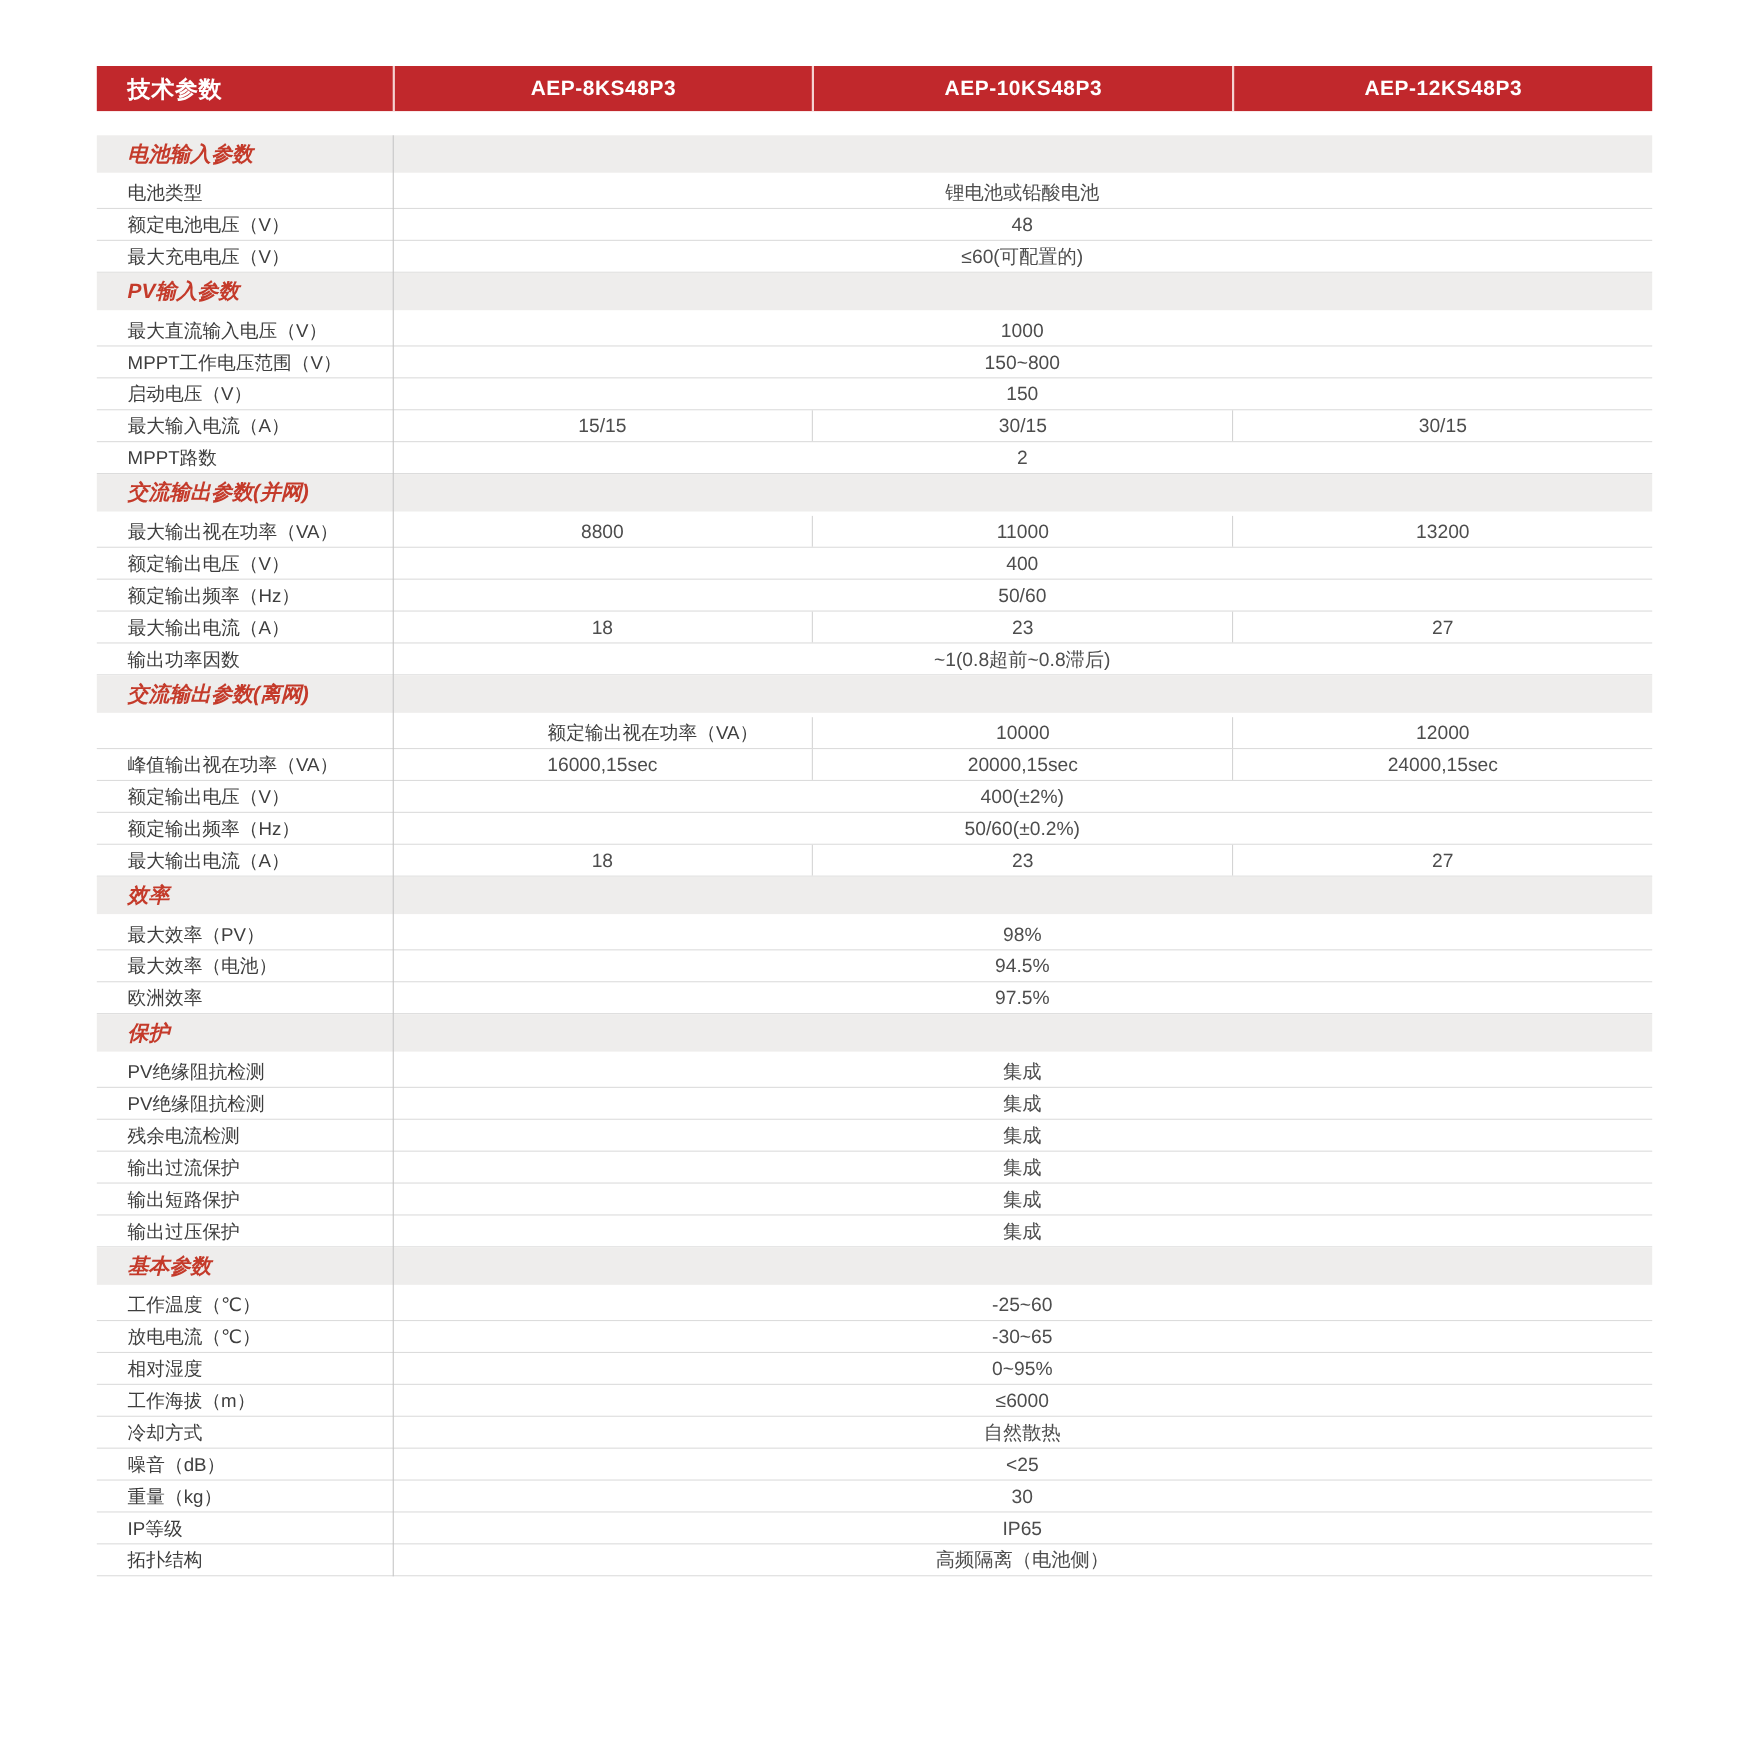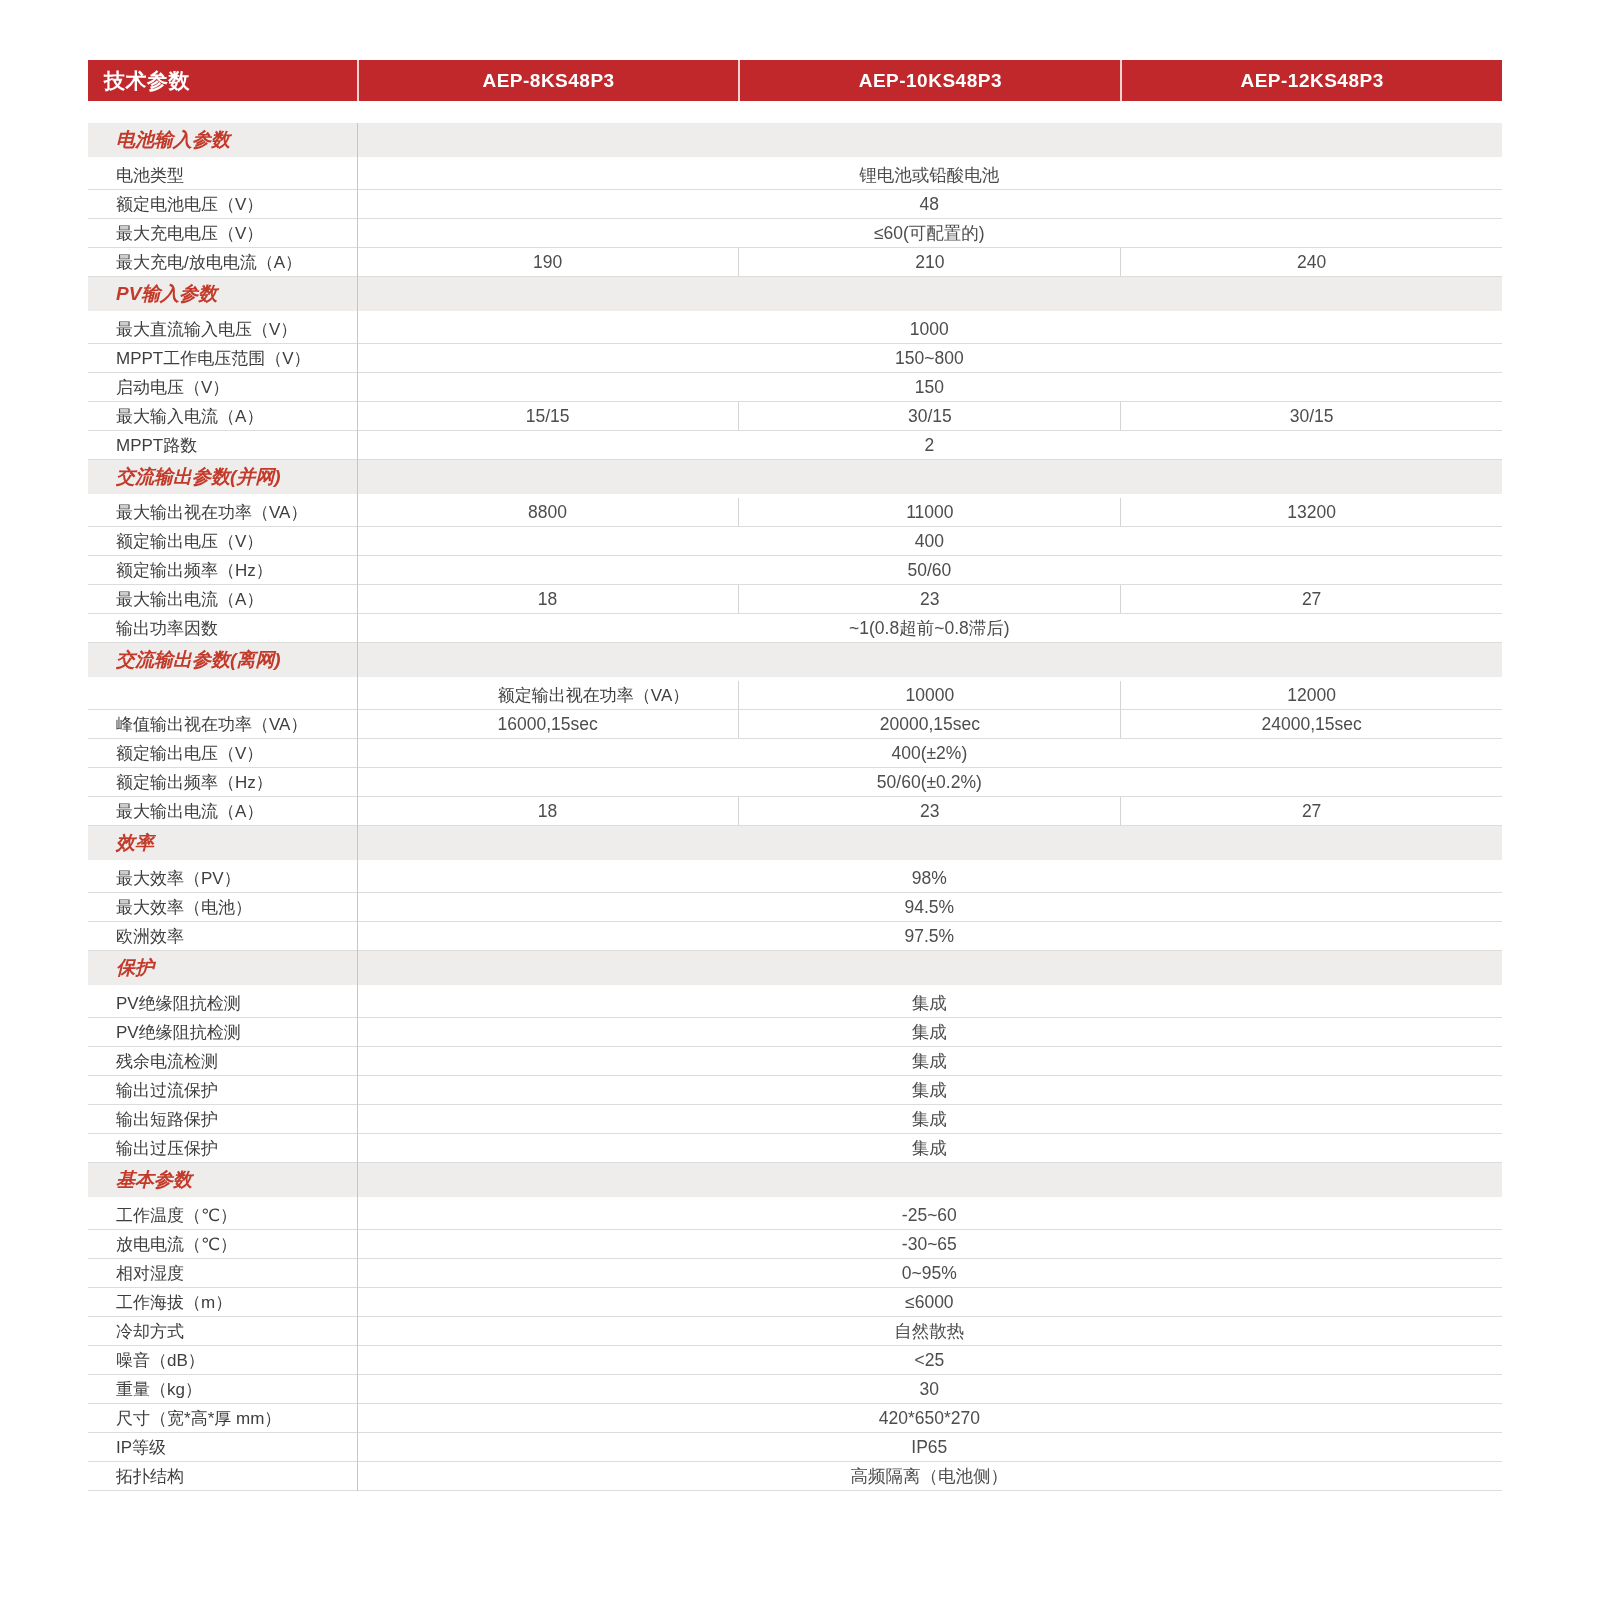--- a/index.html
+++ b/index.html
@@ -7,21 +7,21 @@
   body {
     width:1600px; height:1598px; position:relative;
     font-family:"Liberation Sans","DejaVu Sans",sans-serif;
   }
   .table-wrap { position:absolute; left:88px; top:60px; width:1414px; }
 
   
   .thead { display:flex; height:41px; background:var(--header-bg); align-items:stretch; }
   .th { color:var(--header-text); display:flex; align-items:center; justify-content:center;
         font-size:19px; letter-spacing:0.5px;font-weight:bold; }
-  .th-label { width:19%; justify-content:flex-start; padding-left:16px; font-weight:bold; font-size:21px; }
+  .th-label { width:19%; justify-content:flex-start; padding-left:28px; font-weight:bold; font-size:21px; }
   .th-model { width:27%; border-left:2px solid rgba(255,240,238,0.85); }
 
   .head-gap { height:22px; }
 
   
   .tbody { position:relative; }
   .v-divider { position:absolute; left:19%; top:0; bottom:0; width:1px; background:#c6c6c6; }
 
   .section-band { height:34px; margin-bottom:4px; background:var(--band-bg);
                   display:flex; align-items:center; padding-left:28px;font-style:italic; }
@@ -59,26 +59,20 @@
         <div class="cell cell-span">锂电池或铅酸电池</div>
       </div>
       <div class="row">
         <div class="row-label">额定电池电压（V）</div>
         <div class="cell cell-span">48</div>
       </div>
       <div class="row">
         <div class="row-label">最大充电电压（V）</div>
         <div class="cell cell-span">≤60(可配置的)</div>
       </div>
-      <div class="row">
-        <div class="row-label">最大充电/放电电流（A）</div>
-        <div class="cell cell-val">190</div>
-        <div class="cell cell-val sep">210</div>
-        <div class="cell cell-val sep">240</div>
-      </div>
       <div class="section-band">
         <div class="section-title">PV输入参数</div>
       </div>
       <div class="row">
         <div class="row-label">最大直流输入电压（V）</div>
         <div class="cell cell-span">1000</div>
       </div>
       <div class="row">
         <div class="row-label">MPPT工作电压范围（V）</div>
         <div class="cell cell-span">150~800</div>
@@ -219,24 +213,20 @@
       </div>
       <div class="row">
         <div class="row-label">噪音（dB）</div>
         <div class="cell cell-span">&lt;25</div>
       </div>
       <div class="row">
         <div class="row-label">重量（kg）</div>
         <div class="cell cell-span">30</div>
       </div>
       <div class="row">
-        <div class="row-label">尺寸（宽*高*厚 mm）</div>
-        <div class="cell cell-span">420*650*270</div>
-      </div>
-      <div class="row">
         <div class="row-label">IP等级</div>
         <div class="cell cell-span">IP65</div>
       </div>
       <div class="row">
         <div class="row-label">拓扑结构</div>
         <div class="cell cell-span">高频隔离（电池侧）</div>
       </div>
     </div>
 </div>
 

